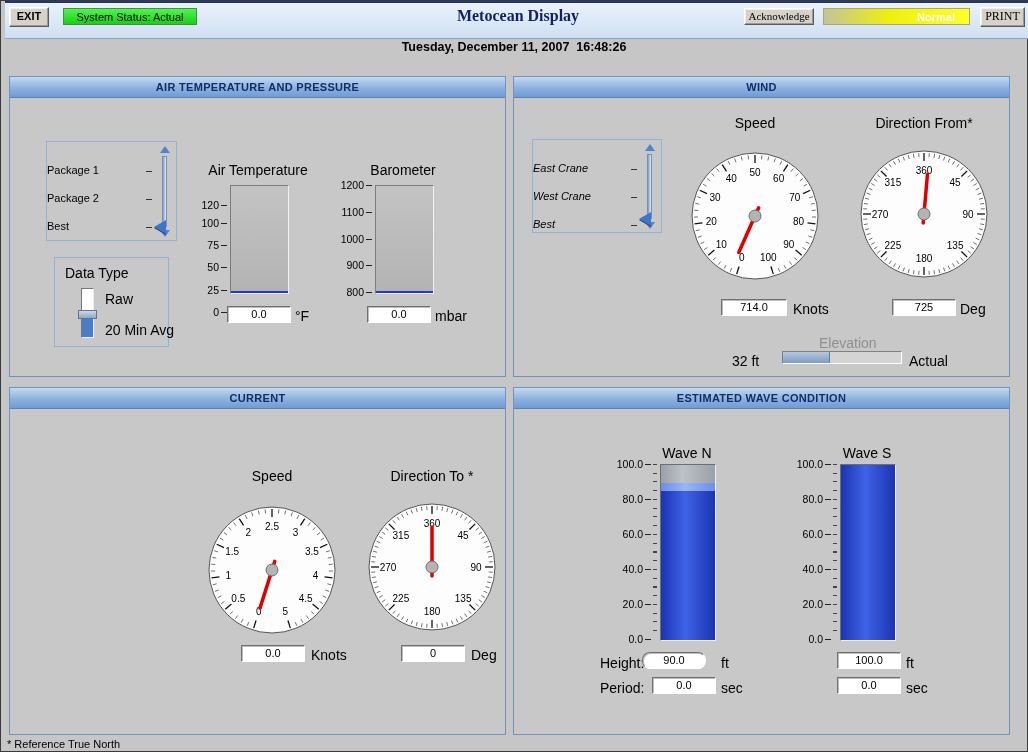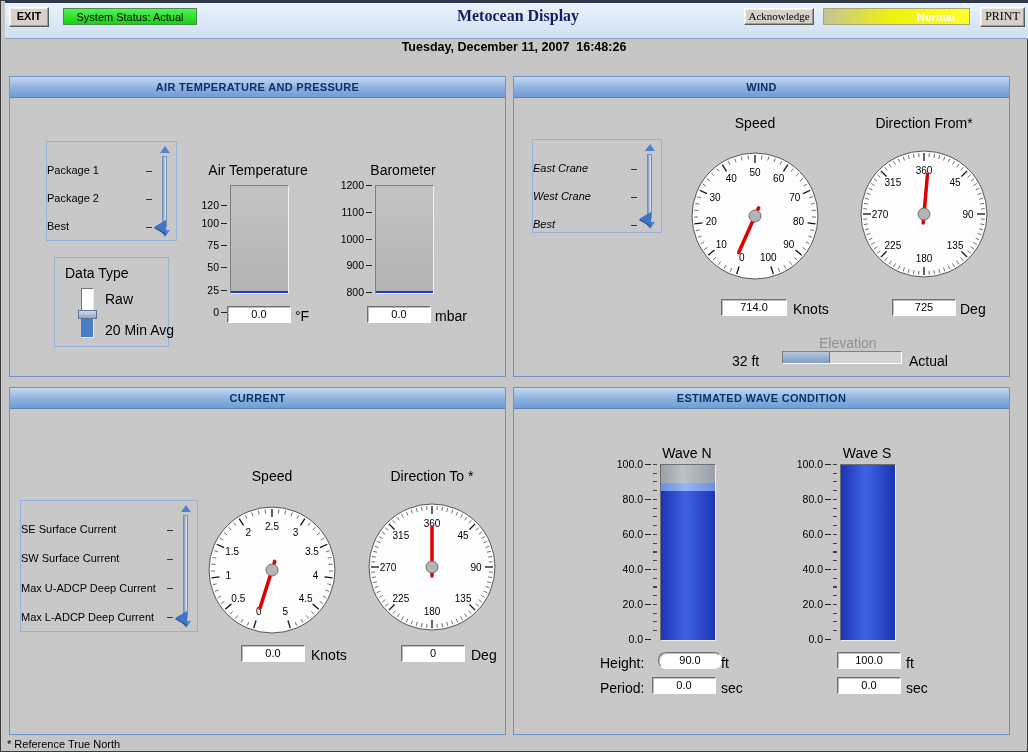--- a/index.html
+++ b/index.html
@@ -342,34 +342,20 @@
     </div>
     <div class="lbl" style="left:395px;top:276px;">Actual</div>
   </div>
 
   <div class="panel" style="left:8px;top:386px;width:497px;height:348px;">
     <div class="panel-header">CURRENT</div>
 
     <div class="lbl c" style="left:262px;top:80px;">Speed</div>
     <div class="lbl c" style="left:422px;top:80px;">Direction To *</div>
 
-    <div class="selector" style="left:10px;top:112px;width:178px;height:132px;">
-        <div class="sel-labels">
-          <div class="sel-label">SE Surface Current</div>
-          <div class="sel-label">SW Surface Current</div>
-          <div class="sel-label">Max U-ADCP Deep Current</div>
-          <div class="sel-label">Max L-ADCP Deep Current</div>
-        </div>
-        <div class="sel-area">
-          <div class="sel-track" style="top: 13.5px; height: 103px;"></div>
-          <div class="sel-end up" style="top: 3.5px;"></div>
-          <div class="sel-end down" style="top: 119.5px;"></div>
-          <div class="sel-thumb" style="top: 116.5px;"></div>
-        </div>
-      </div>
 
     <div class="gauge" style="left:195px;top:115px;"><svg width="134" height="134">
           <circle cx="67" cy="67" r="63" fill="#fdfdfd" stroke="#555" stroke-width="1"></circle>
           <line x1="42.18906477237621" y1="122.72627291619867" x2="43.81601134467941" y2="119.07209108562826" stroke="#111" stroke-width="0.6"></line>
           <line x1="36.040159859397065" y1="119.55937878693308" x2="38.07031331123988" y2="116.11286214516699" stroke="#111" stroke-width="0.6"></line>
           <line x1="30.289283587725066" y1="115.71676611288487" x2="32.696543680333264" y2="112.5222240726957" stroke="#111" stroke-width="0.6"></line>
           <line x1="25.010370882681016" y1="111.24783663174955" x2="27.763789185456034" y2="108.3463391477004" stroke="#111" stroke-width="0.6"></line>
           <line x1="16.13296485390275" y1="100.66815610403556" x2="19.468508142171416" y2="98.46040816278733" stroke="#111" stroke-width="0.6"></line>
           <line x1="12.648602024509565" y1="94.69342048411237" x2="16.212628121263037" y2="92.87745848515418" stroke="#111" stroke-width="0.6"></line>
           <line x1="9.86299645584775" y1="88.36265025682752" x2="13.609685212841342" y2="86.96182073178966" stroke="#111" stroke-width="0.6"></line>
@@ -551,21 +537,21 @@
         <div class="scale-lbl" style="top: 60%;">40.0</div>
         <div class="scale-lbl" style="top: 80%;">20.0</div>
         <div class="scale-lbl" style="top: 100%;">0.0</div>
       </div>
     <div class="tickstrip" style="left:319px;top:76px;height:175px;"></div>
     <div class="tank-body" style="left:326px;top:76px;">
         <div class="tank-fill" style="height: 100%;"></div>
       </div>
 
     <div class="lbl" style="left:86px;top:267px;">Height:</div>
-    <div class="valbox" style="left:144px;top:264px;width:62px;border-radius:8px;">90.0</div>
+    <div class="valbox" style="left:128px;top:264px;width:62px;border-radius:8px;">90.0</div>
     <div class="lbl" style="left:207px;top:267px;">ft</div>
     <div class="valbox" style="left:323px;top:264px;width:62px;">100.0</div>
     <div class="lbl" style="left:392px;top:267px;">ft</div>
 
     <div class="lbl" style="left:86px;top:292px;">Period:</div>
     <div class="valbox" style="left:138px;top:289px;width:62px;">0.0</div>
     <div class="lbl" style="left:207px;top:292px;">sec</div>
     <div class="valbox" style="left:323px;top:289px;width:62px;">0.0</div>
     <div class="lbl" style="left:392px;top:292px;">sec</div>
   </div>

